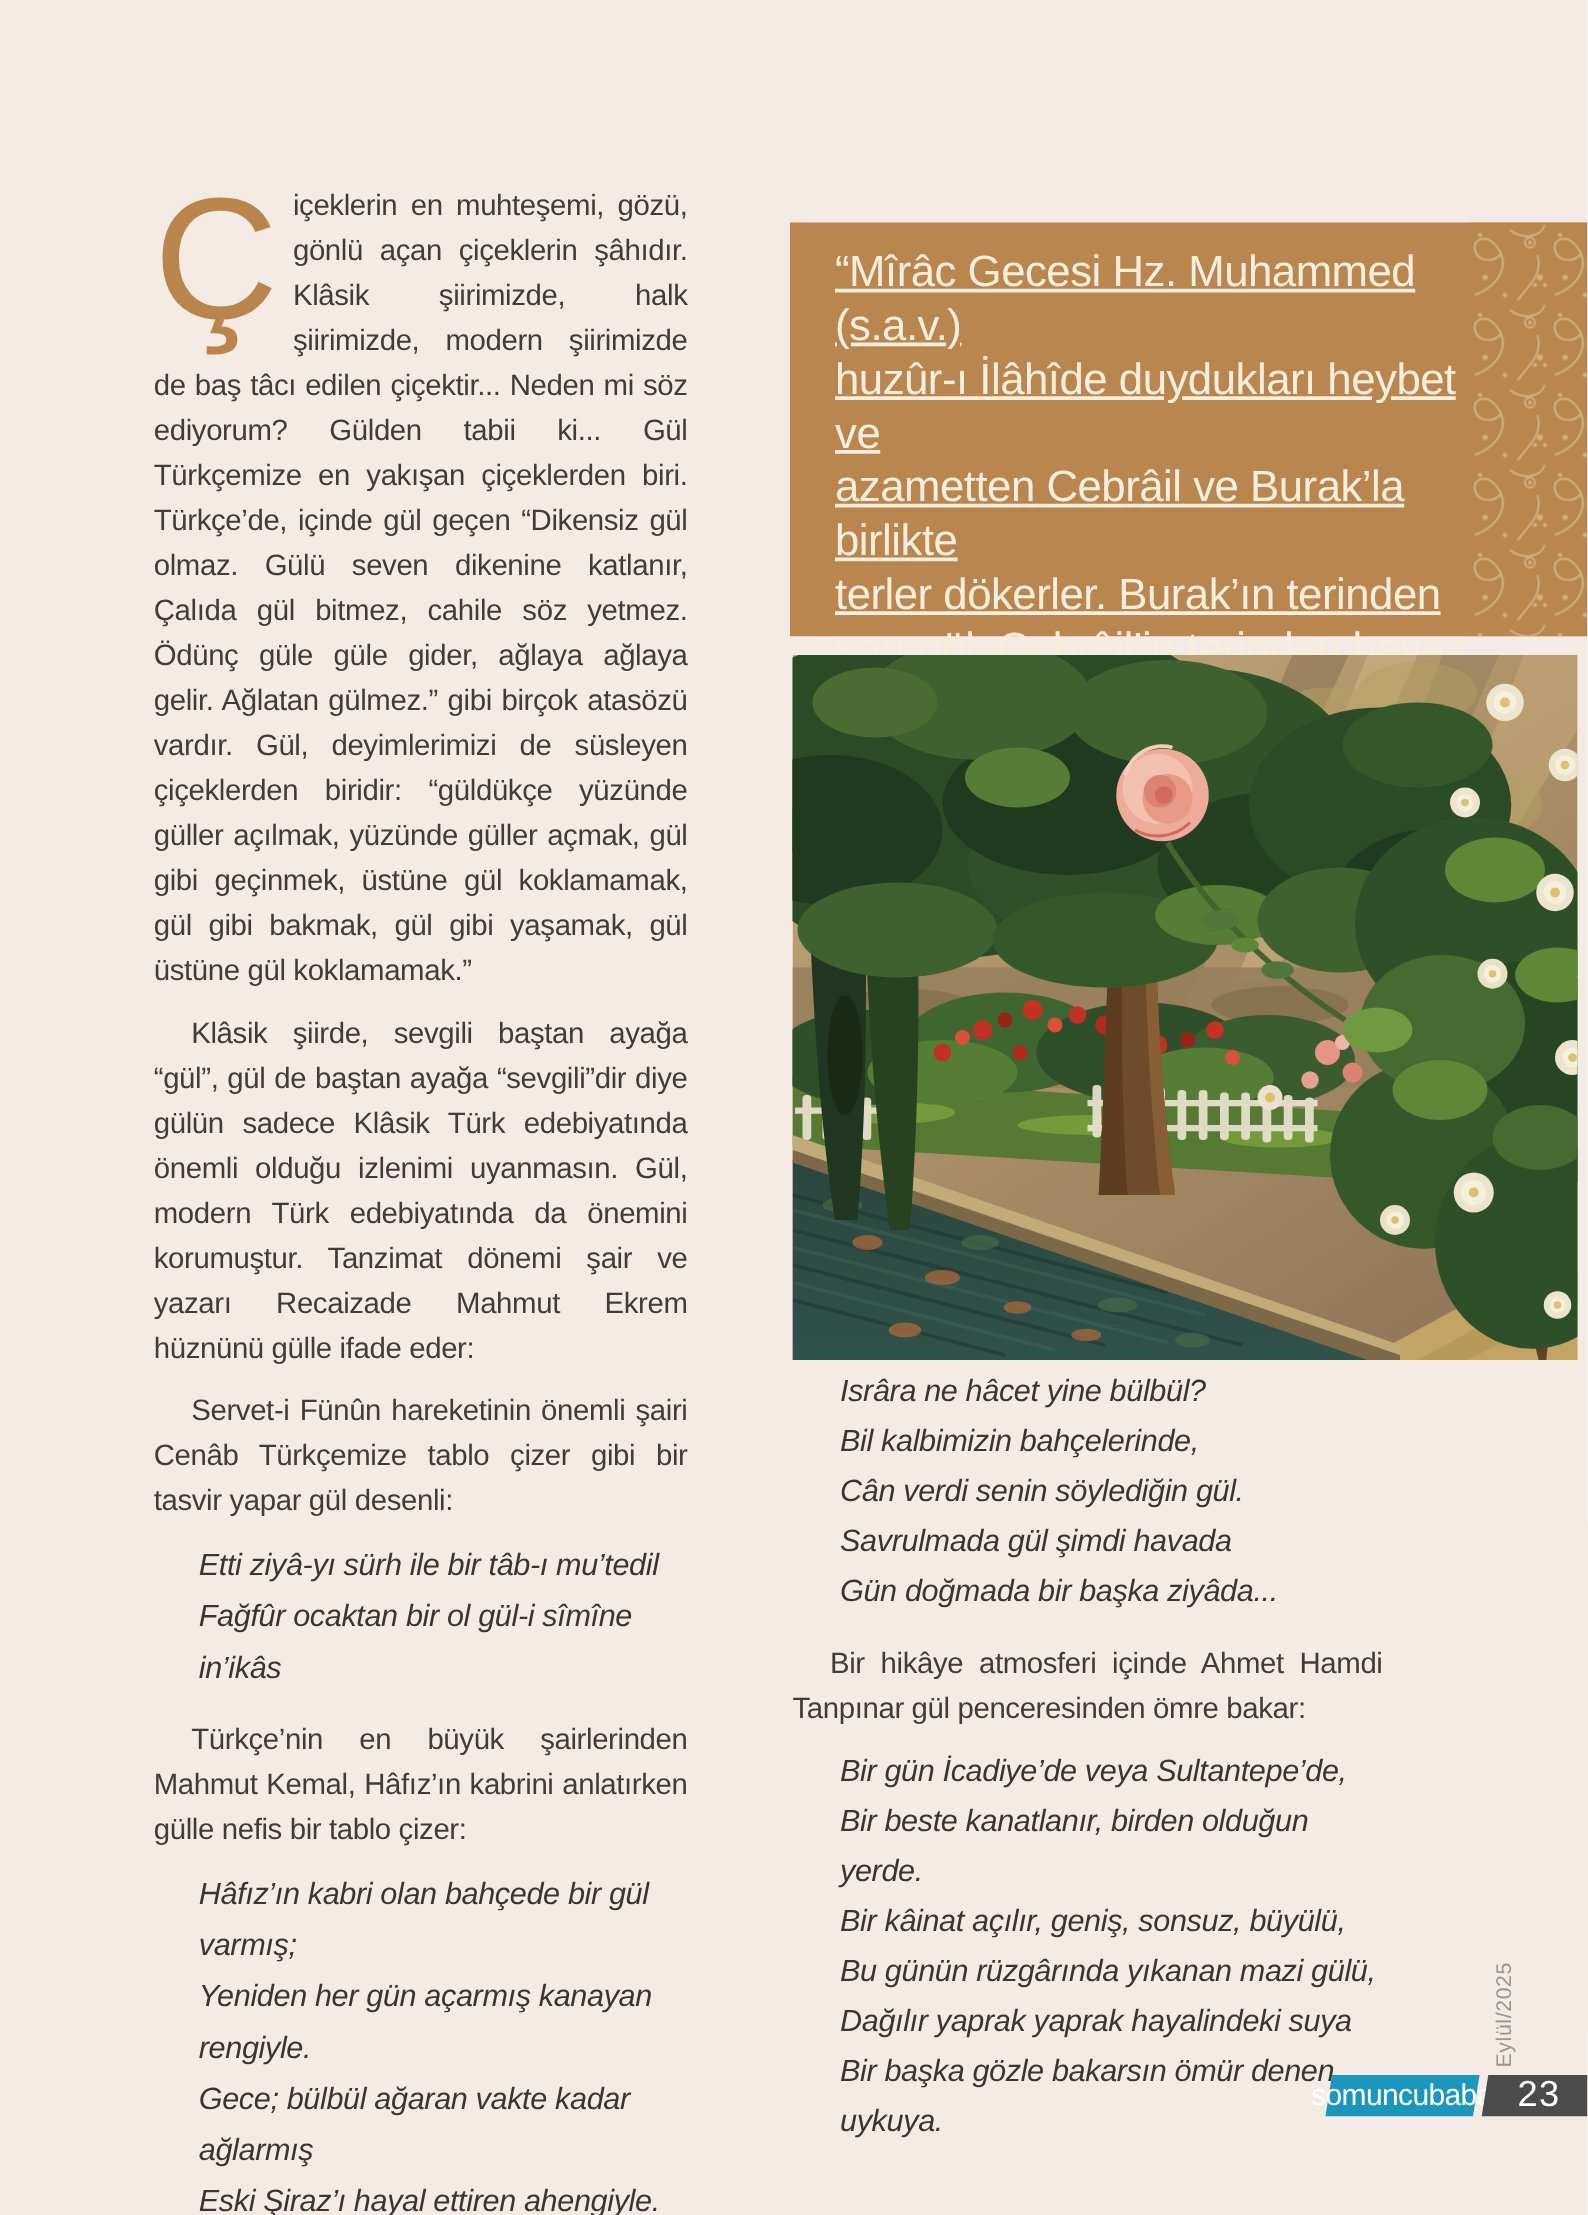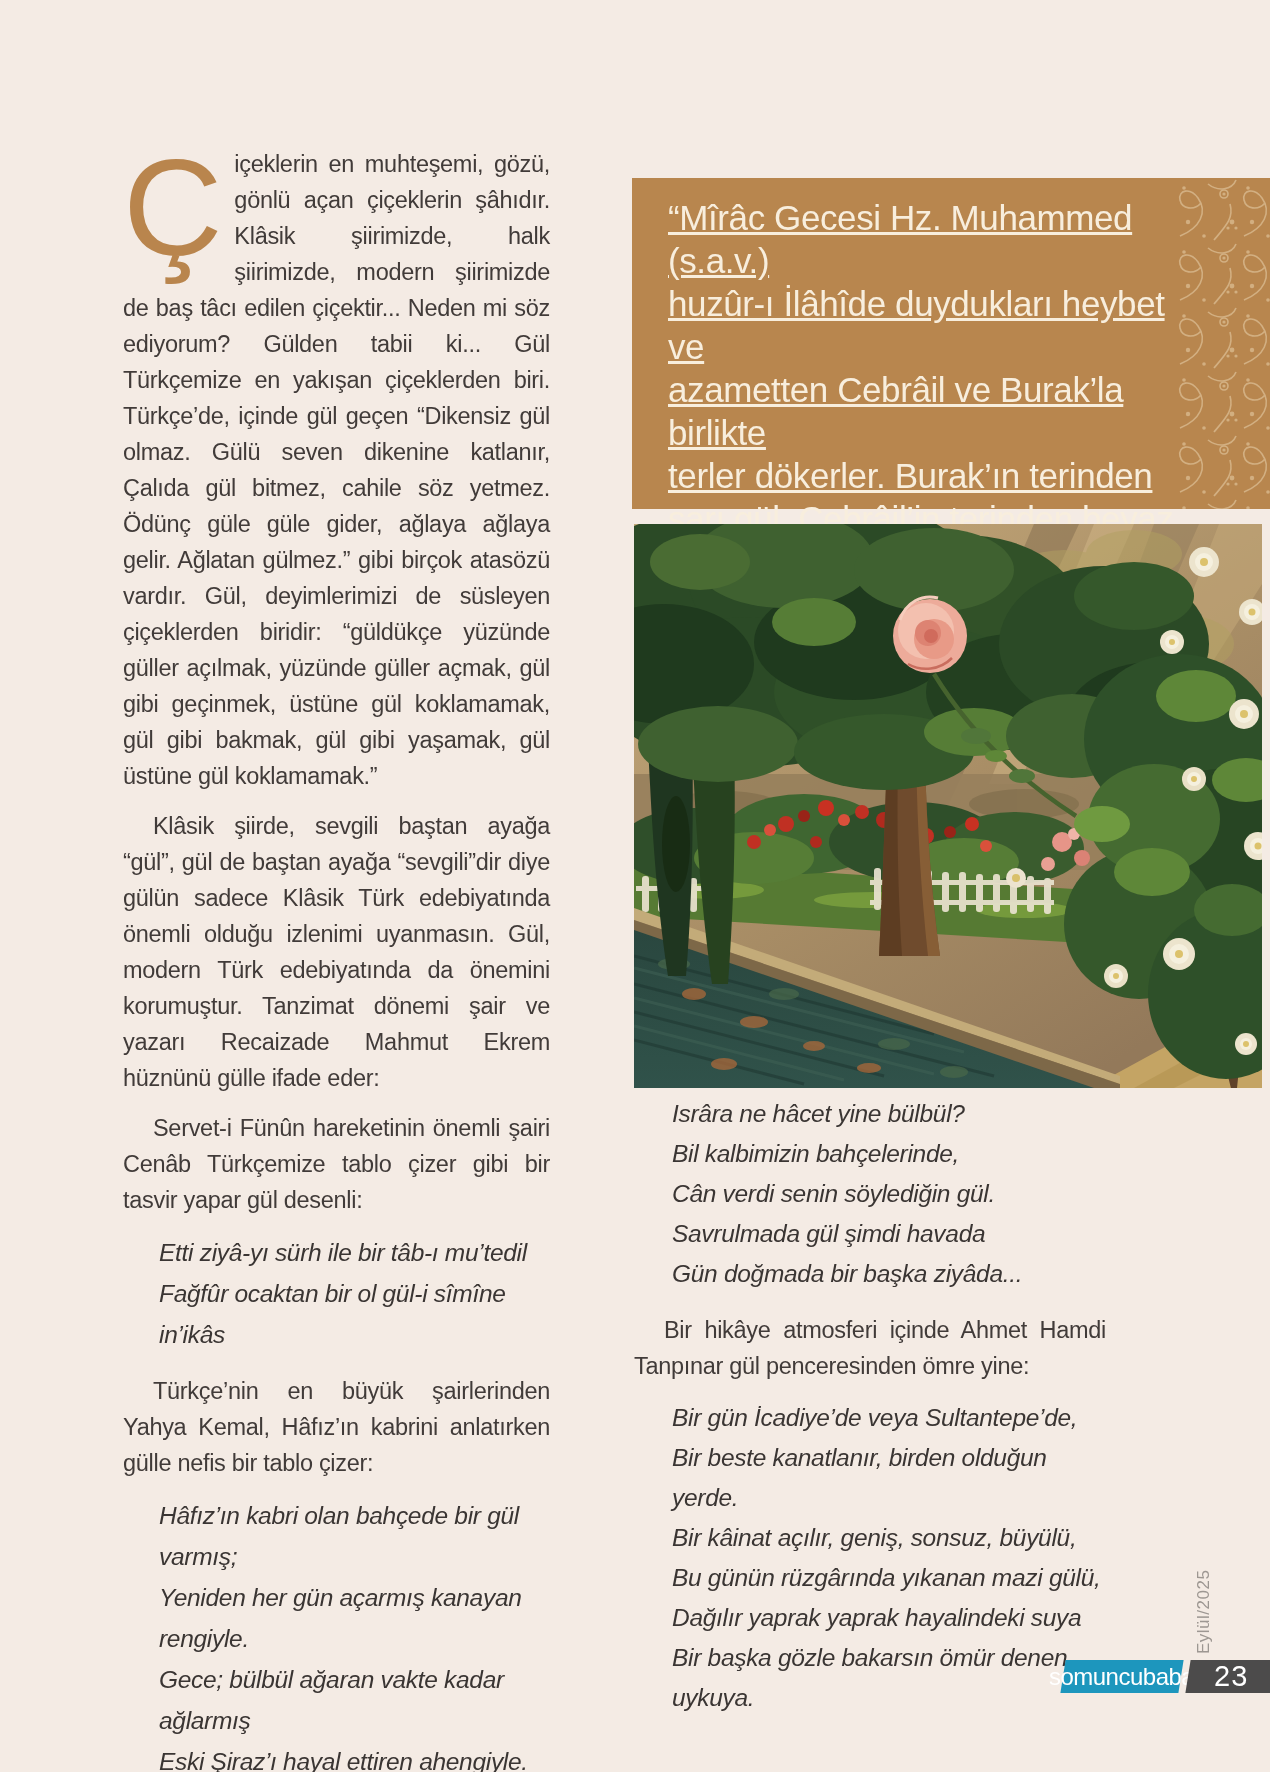--- a/index.html
+++ b/index.html
@@ -70,21 +70,21 @@
 <body>
 
 <div class="page">
 
   <div class="left-col">
     <p class="body-p first"><span class="dropcap">Ç</span><span>içeklerin en muhteşemi, gözü, gönlü açan çiçeklerin şâhıdır. Klâsik şiirimizde, halk şiirimizde, modern şiirimizde de baş tâcı edilen çiçektir... Neden mi söz ediyorum? Gülden tabii ki... Gül Türkçemize en yakışan çiçeklerden biri. Türkçe’de, içinde gül geçen “Dikensiz gül olmaz. Gülü seven dikenine katlanır, Çalıda gül bitmez, cahile söz yetmez. Ödünç güle güle gider, ağlaya ağlaya gelir. Ağlatan gülmez.” gibi birçok atasözü vardır. Gül, deyimlerimizi de süsleyen çiçeklerden biridir: “güldükçe yüzünde güller açılmak, yüzünde güller açmak, gül gibi geçinmek, üstüne gül koklamamak, gül gibi bakmak, gül gibi yaşamak, gül üstüne gül koklamamak.”</span></p>
     <p class="body-p">Klâsik şiirde, sevgili baştan ayağa “gül”, gül de baştan ayağa “sevgili”dir diye gülün sadece Klâsik Türk edebiyatında önemli olduğu izlenimi uyanmasın. Gül, modern Türk edebiyatında da önemini korumuştur. Tanzimat dönemi şair ve yazarı Recaizade Mahmut Ekrem hüznünü gülle ifade eder:</p>
     <p class="body-p">Servet-i Fünûn hareketinin önemli şairi Cenâb Türkçemize tablo çizer gibi bir tasvir yapar gül desenli:</p>
     <div class="poem">Etti ziyâ-yı sürh ile bir tâb-ı mu’tedil
 Fağfûr ocaktan bir ol gül-i sîmîne in’ikâs</div>
-    <p class="body-p">Türkçe’nin en büyük şairlerinden Yahya Kemal, Hâfız’ın kabrini anlatırken gülle nefis bir tablo çizer:</p>
+    <p class="body-p">Türkçe’nin en büyük şairlerinden Mahmut Kemal, Hâfız’ın kabrini anlatırken gülle nefis bir tablo çizer:</p>
     <div class="poem">Hâfız’ın kabri olan bahçede bir gül varmış;
 Yeniden her gün açarmış kanayan rengiyle.
 Gece; bülbül ağaran vakte kadar ağlarmış
 Eski Şiraz’ı hayal ettiren ahengiyle.</div>
 
   </div>
 
   <div class="quote-box">
     <div class="quote-text">“Mîrâc Gecesi Hz. Muhammed (s.a.v.)
 huzûr-ı İlâhîde duydukları heybet ve
@@ -383,21 +383,21 @@
       </g>
     </svg>
   </div>
 
   <div class="right-col">
     <div class="poem">Isrâra ne hâcet yine bülbül?
 Bil kalbimizin bahçelerinde,
 Cân verdi senin söylediğin gül.
 Savrulmada gül şimdi havada
 Gün doğmada bir başka ziyâda...</div>
-    <p class="body-p">Bir hikâye atmosferi içinde Ahmet Hamdi Tanpınar gül penceresinden ömre yine:</p>
+    <p class="body-p">Bir hikâye atmosferi içinde Ahmet Hamdi Tanpınar gül penceresinden ömre bakar:</p>
     <div class="poem">Bir gün İcadiye’de veya Sultantepe’de,
 Bir beste kanatlanır, birden olduğun yerde.
 Bir kâinat açılır, geniş, sonsuz, büyülü,
 Bu günün rüzgârında yıkanan mazi gülü,
 Dağılır yaprak yaprak hayalindeki suya
 Bir başka gözle bakarsın ömür denen uykuya.</div>
   </div>
 
   <div class="issue-vert">Eylül/2025</div>
   <div class="brand-box">

